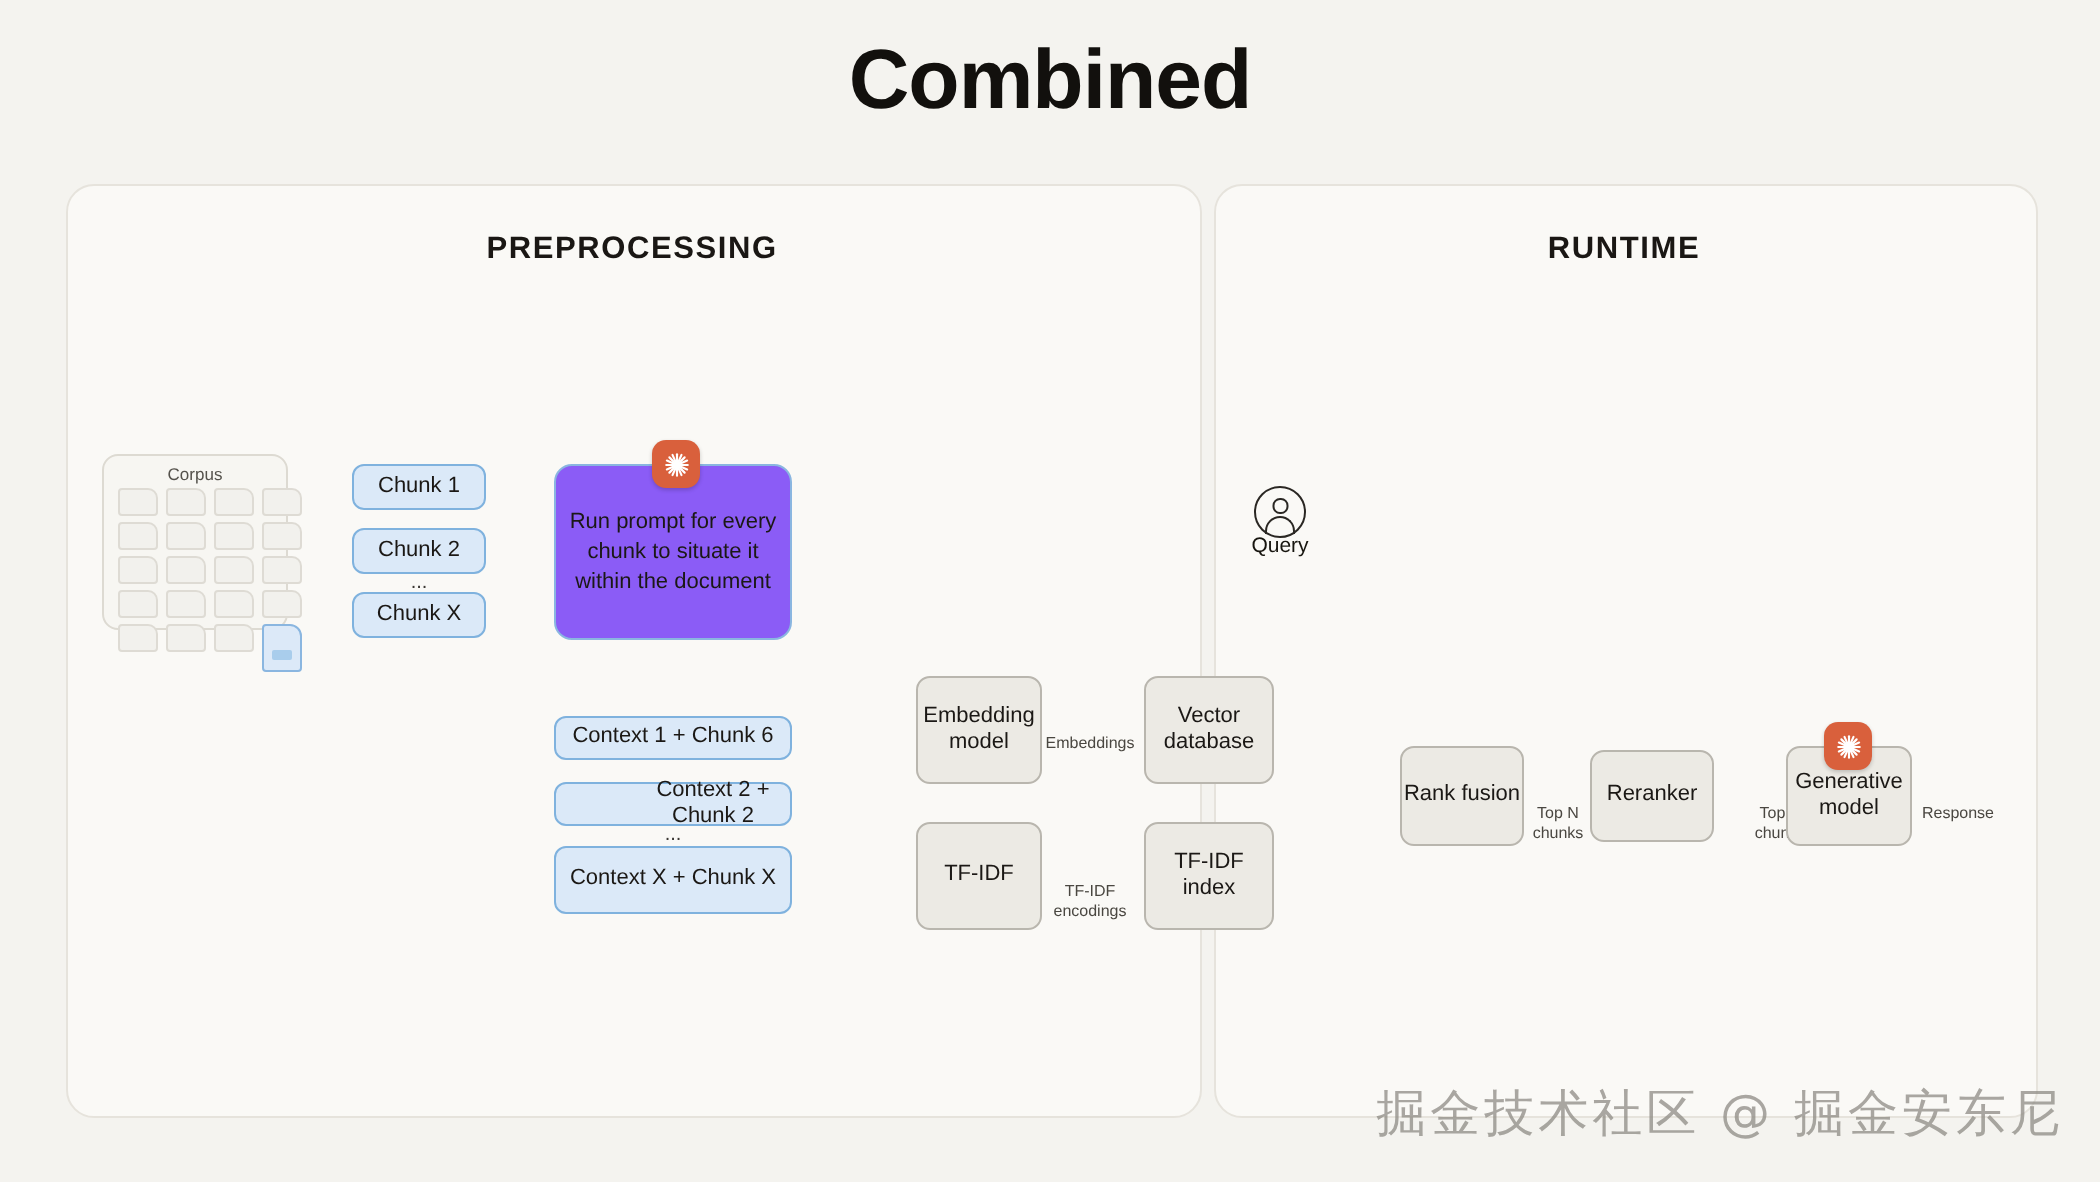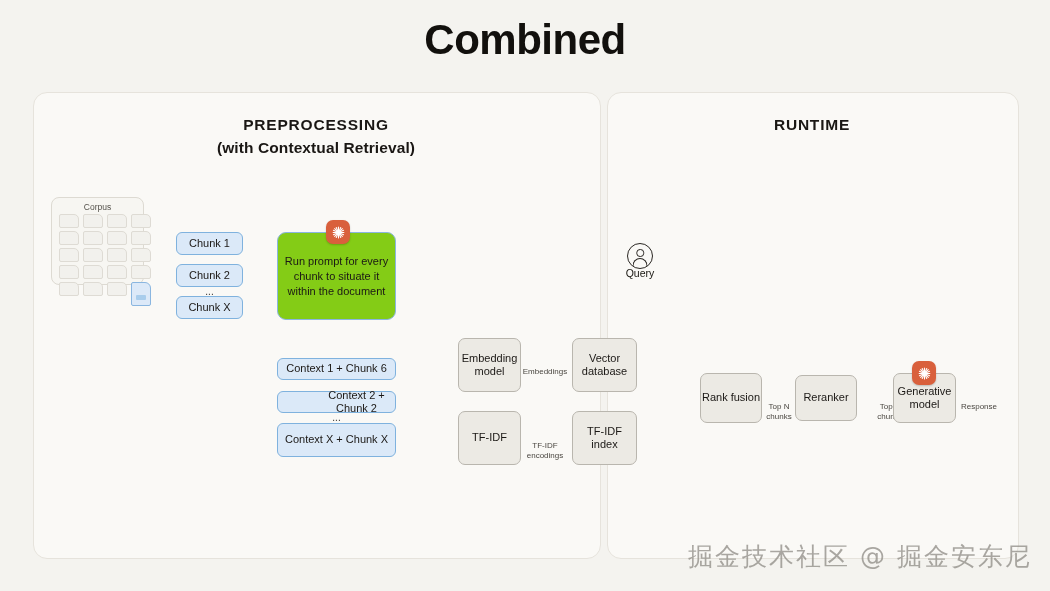--- a/index.html
+++ b/index.html
@@ -46,21 +46,21 @@
   .node.gray{
     background:#eceae4;
     border:1px solid #b9b6ae;
   }
   .node.blue{
     background:#dbe9f8;
     border:1px solid #7fb2de;
     border-radius:6px;
   }
   .node.promptbox{
-    background:#84cc16;
+    background:#8b5cf6;
     border:1px solid #8ab6e0;
     border-radius:9px;
     font-size:11px;line-height:15px;
     padding:4px 6px;
   }
   .corpus-box{
     position:absolute;
     background:#f7f6f2;
     border:1px solid #dddad2;
     border-radius:8px;
@@ -200,24 +200,23 @@
 
     <path d="M859,398 H889" marker-end="url(#ag)"></path>
 
     <path d="M958,398 H1000" marker-end="url(#ag)"></path>
   </g>
 </svg>
 
 <div class="panel" id="panel-preprocessing"></div>
 <div class="panel-heading" style="left:33px;top:113px;width:566px;">
   <span>PREPROCESSING</span>
-  <span class="sub">(with Contextual Retrieval)</span>
-</div>
-
-<div class="corpus-box" style="left:51px;top:197px;width:91px;height:86px;text-decoration:underline;">
+</div>
+
+<div class="corpus-box" style="left:51px;top:227px;width:91px;height:86px;text-decoration:underline;">
   <div class="corpus-label">Corpus</div>
   <div class="doc-grid">
     <div class="doc"></div>
     <div class="doc"></div>
     <div class="doc"></div>
     <div class="doc"></div>
     <div class="doc"></div>
     <div class="doc"></div>
     <div class="doc"></div>
     <div class="doc"></div>

